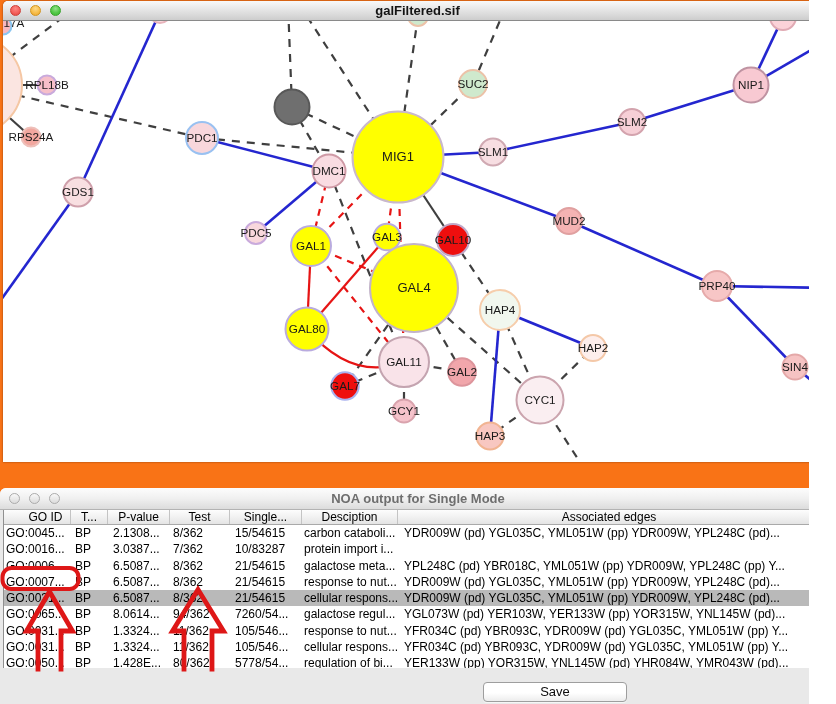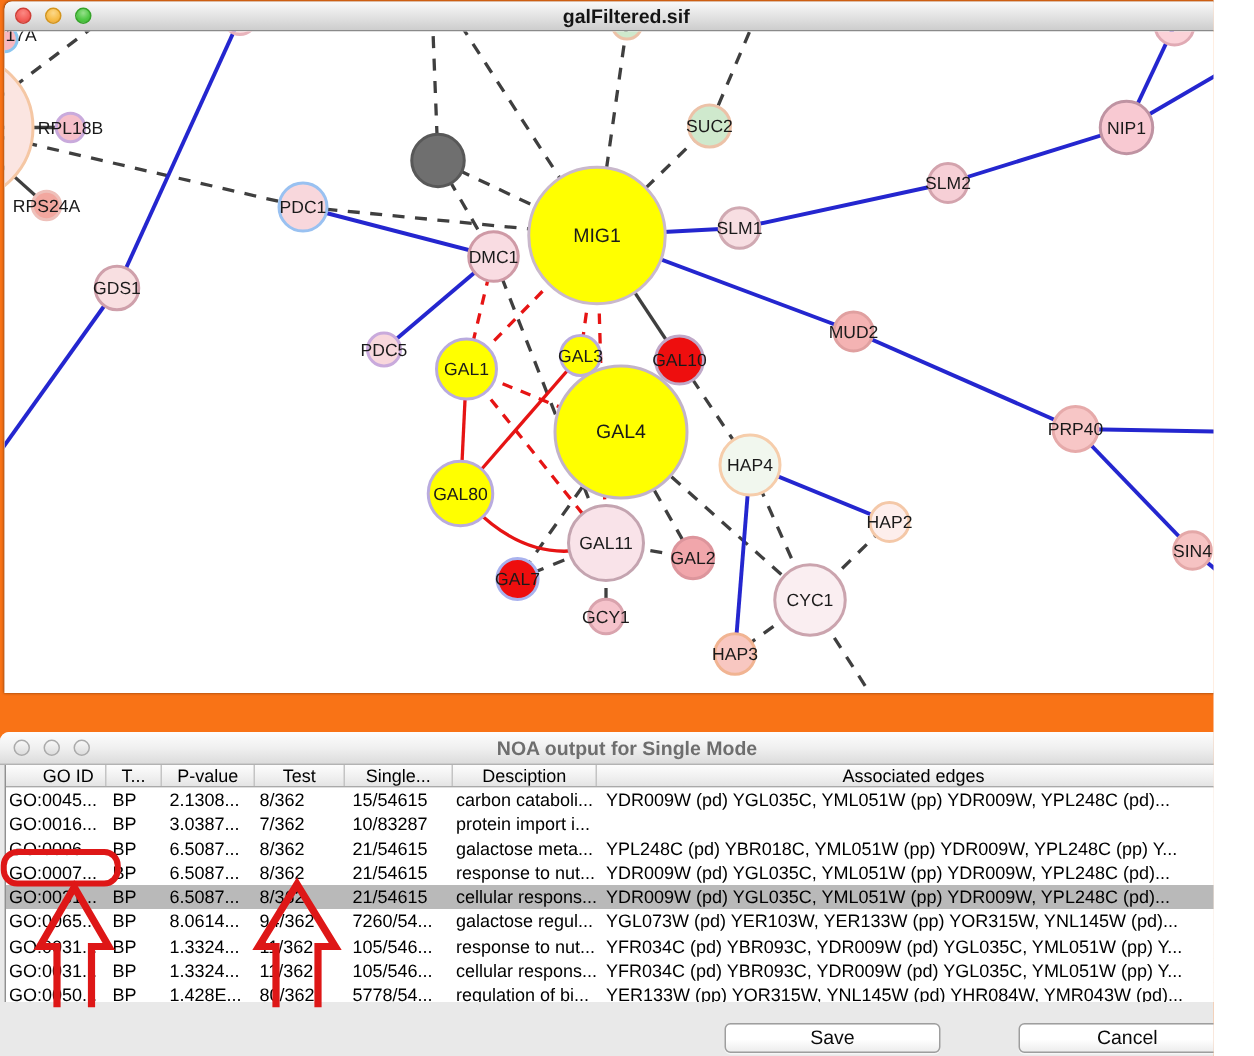--- a/index.html
+++ b/index.html
@@ -278,21 +278,20 @@
             <div class="tcell" style="width: 72px; padding-left: 5px; text-decoration: underline;">5778/54...</div>
             <div class="tcell" style="width: 96px; padding-left: 2px;">regulation of bi...</div>
             <div class="tcell" style="width: 423px; padding-left: 6px;">YER133W (pp) YOR315W, YNL145W (pd) YHR084W, YMR043W (pd)...</div>
           </div>
         </div>
       <div class="vscroll">
         <div class="thumb"></div>
       </div>
     </div>
     <button class="btn save">Save</button>
-    <button class="btn cancel">Cancel</button>
   </section>
 
   <svg class="annotations" id="annot-svg">
       <rect x="2.5" y="568" width="76" height="21" rx="9" fill="none" stroke="#de1717" stroke-width="4"></rect>
       <path d="M38,671.5 L38,631 L26.5,631 L49.5,591.5 L72.5,631 L61,631 L61,671.5" fill="none" stroke="#de1717" stroke-width="4.8" stroke-linejoin="miter"></path>
       <path d="M184,671.5 L184,631 L172.5,631 L198,589.5 L223.5,631 L212,631 L212,671.5" fill="none" stroke="#de1717" stroke-width="4.8" stroke-linejoin="miter"></path>
     </svg>
 
 </div>
 

